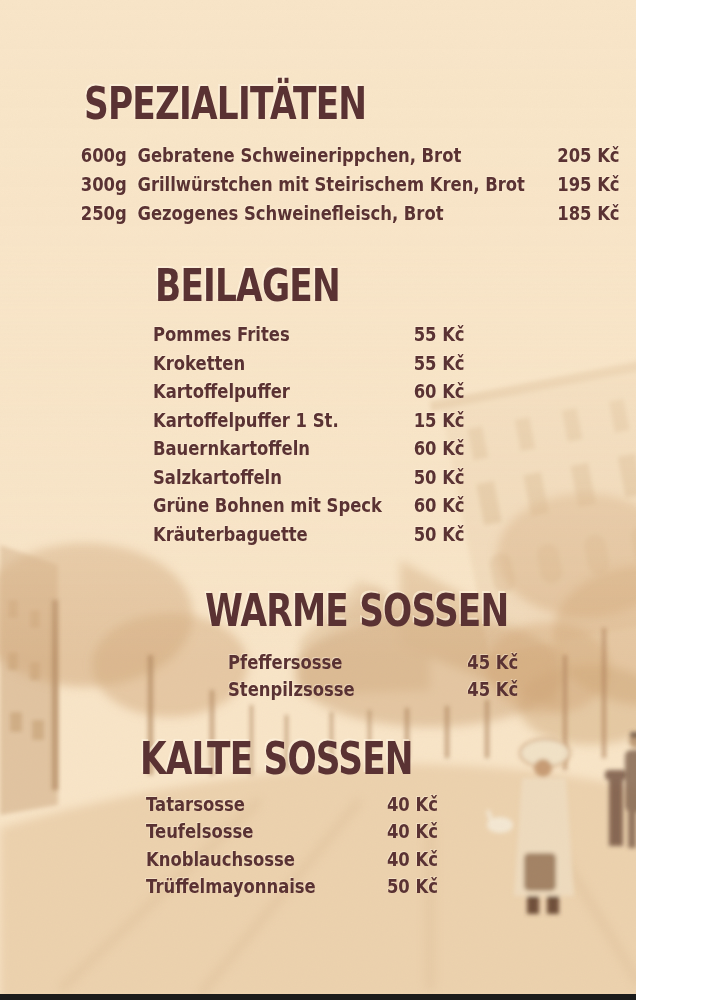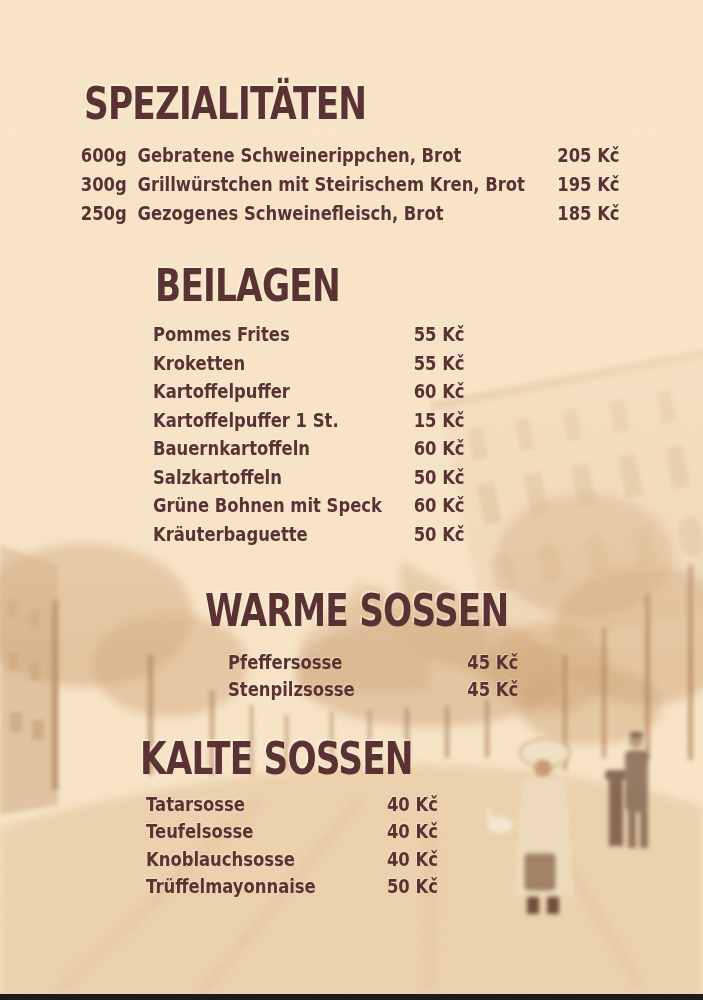--- a/index.html
+++ b/index.html
@@ -1,18 +1,18 @@
 <!DOCTYPE html>
 <html><head>
 <meta charset="utf-8">
 <style>
   html,body{margin:0;padding:0;}
   body{width:703px;height:1000px;overflow:hidden;position:relative;
        font-family:"DejaVu Sans","Liberation Sans",sans-serif;}
-  .page{position:absolute;inset:0;width:703px;height:1000px;background:#86efac;overflow:hidden;}
+  .page{position:absolute;inset:0;width:636px;height:1000px;background:#86efac;overflow:hidden;}
   .bg{position:absolute;inset:0;z-index:0;}
   .content{position:absolute;inset:0;z-index:2;color:#5a3233;}
   h1.menu-h{position:absolute;margin:0;font-size:44px;line-height:1;font-weight:bold;
        color:#5a3233;white-space:nowrap;transform:scaleX(.78);transform-origin:0 0;
        letter-spacing:-1px;
        text-shadow:-2px -2px 0 rgba(255,246,227,.55);}
   .rows{position:absolute;transform:scaleX(.82);transform-origin:0 0;}
   .row{display:flex;align-items:center;white-space:nowrap;
        font-weight:bold;font-size:20px;
        text-shadow:-1px -1px 0 rgba(255,246,227,.45);}

